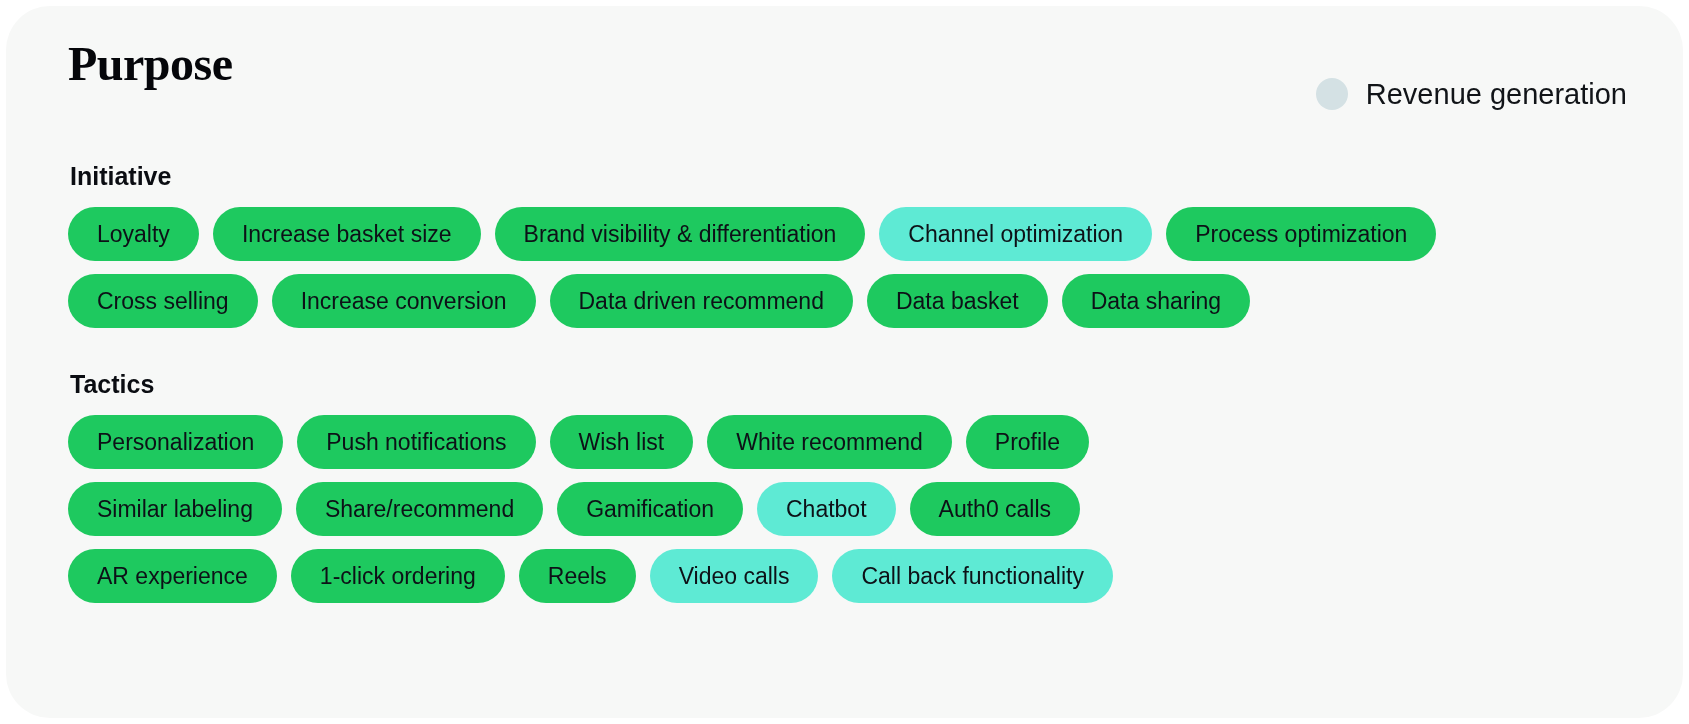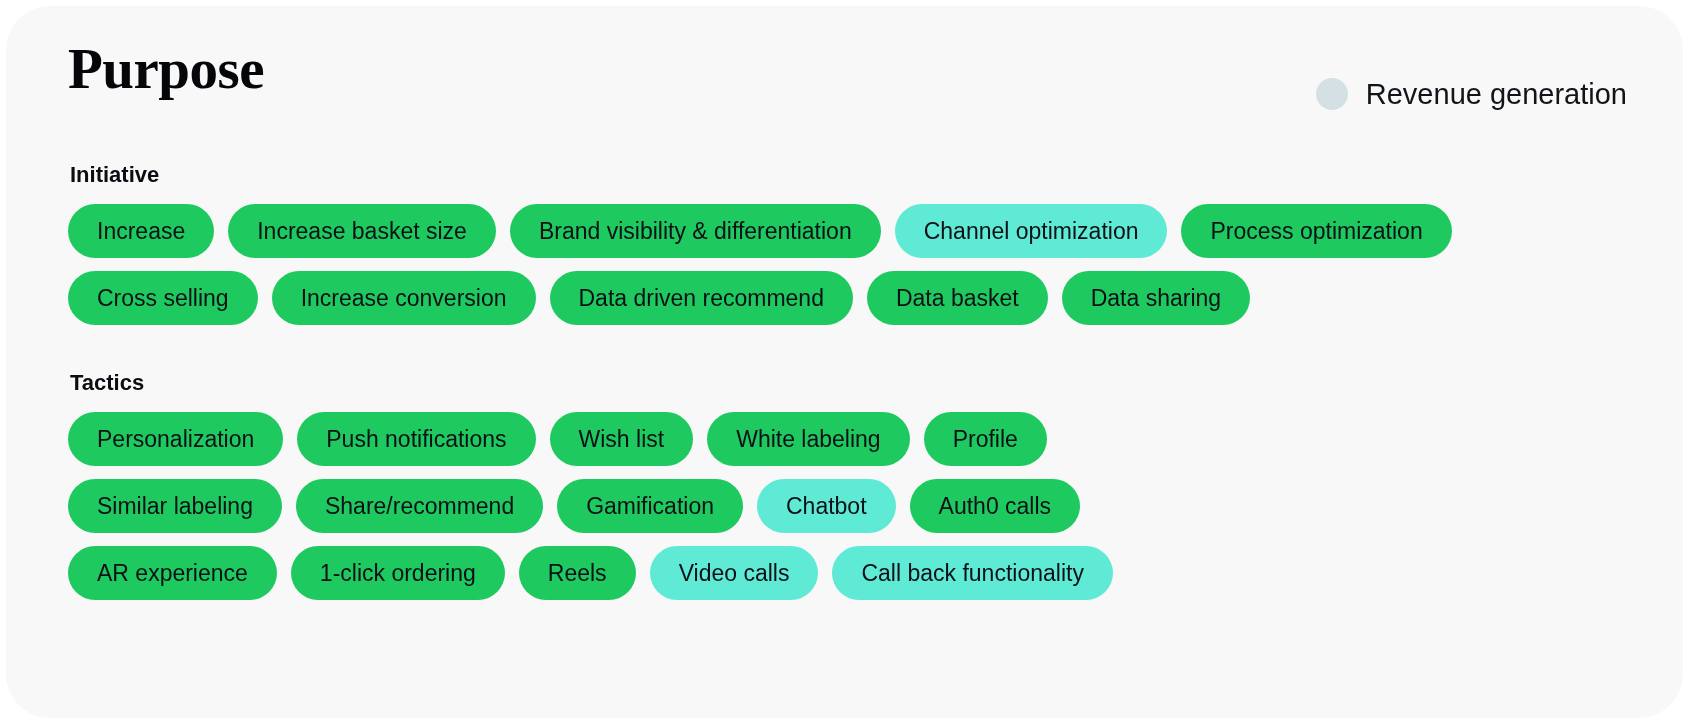--- a/index.html
+++ b/index.html
@@ -32,21 +32,21 @@
     left: 0;
     top: 0;
     right: 0;
     height: 140px;
   }
   .page-title {
     position: absolute;
     left: 62px;
     top: 34px;
     font-family: "Liberation Serif", "DejaVu Serif", serif;
-    font-size: 57px;
+    font-size: 48px;
     font-weight: 700;
     letter-spacing: -0.5px;
     color: #05060a;
     line-height: 1;
   }
 
   .legend {
     position: absolute;
     right: 56px;
     top: 72px;
@@ -72,21 +72,21 @@
     white-space: nowrap;
   }
 
   
   .section {
     position: absolute;
     left: 62px;
     right: 40px;
   }
   .section-title {
-    font-size: 22px;
+    font-size: 25px;
     font-weight: 700;
     color: #0b0d12;
     margin: 0 0 18px 2px;
     line-height: 1;
   }
   .pill-rows {
     display: flex;
     flex-direction: column;
     gap: 13px;
   }
@@ -127,21 +127,21 @@
         <span class="legend-dot" style="background: rgb(212, 225, 228);"></span>
         <span class="legend-label">Revenue generation</span>
       </div>
     </div>
   </div>
 
   <div class="section" id="section-initiative">
     <div class="section-title">Initiative</div>
     <div class="pill-rows">
         <div class="pill-row">
-          <div class="pill cost">Increase</div>
+          <div class="pill cost">Loyalty</div>
           <div class="pill cost">Increase basket size</div>
           <div class="pill cost">Brand visibility &amp; differentiation</div>
           <div class="pill rev">Channel optimization</div>
           <div class="pill cost">Process optimization</div>
         </div>
         <div class="pill-row">
           <div class="pill cost">Cross selling</div>
           <div class="pill cost">Increase conversion</div>
           <div class="pill cost">Data driven recommend</div>
           <div class="pill cost">Data basket</div>
@@ -150,21 +150,21 @@
       </div>
   </div>
 
   <div class="section" id="section-tactics">
     <div class="section-title">Tactics</div>
     <div class="pill-rows">
         <div class="pill-row">
           <div class="pill cost">Personalization</div>
           <div class="pill cost">Push notifications</div>
           <div class="pill cost">Wish list</div>
-          <div class="pill cost">White labeling</div>
+          <div class="pill cost">White recommend</div>
           <div class="pill cost">Profile</div>
         </div>
         <div class="pill-row">
           <div class="pill cost">Similar labeling</div>
           <div class="pill cost">Share/recommend</div>
           <div class="pill cost">Gamification</div>
           <div class="pill rev">Chatbot</div>
           <div class="pill cost">Auth0 calls</div>
         </div>
         <div class="pill-row">

